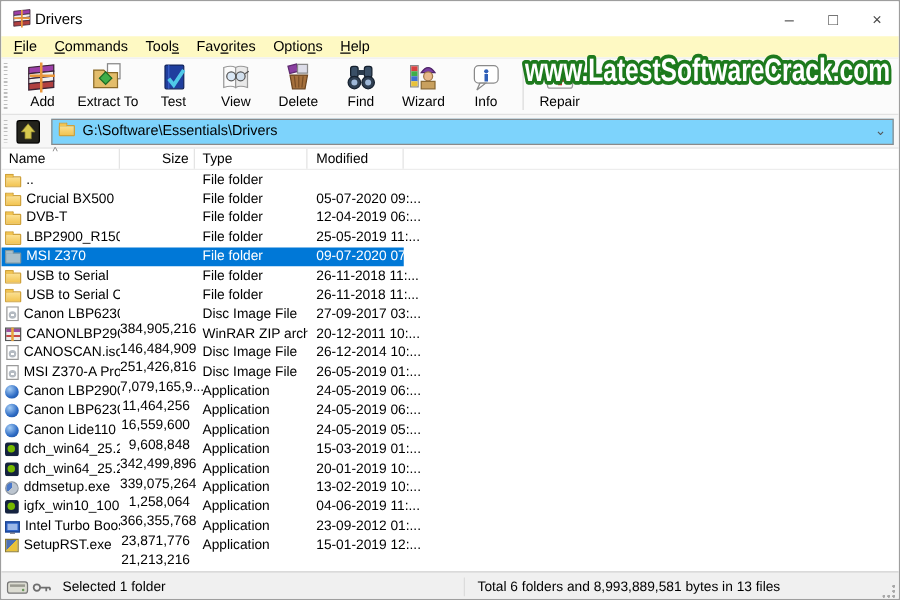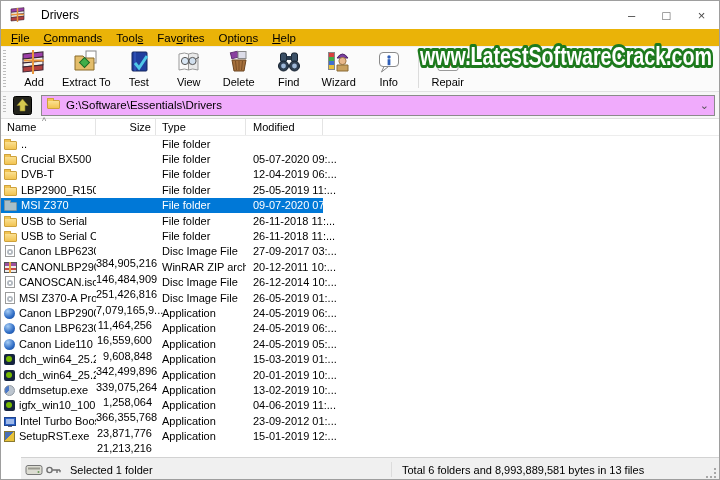--- a/index.html
+++ b/index.html
@@ -4,26 +4,26 @@
 <style>
   html,body{margin:0;padding:0;background:#e9e9e9;}
   .window{
     width:720px;height:480px;position:relative;background:#fff;
     border:1px solid #9e9e9e;box-sizing:border-box;overflow:hidden;
     font-family:"Liberation Sans",sans-serif;color:#000;
   }
   
   .titlebar{height:28px;display:flex;align-items:center;padding-left:9px;background:#fff;}
   .app-icon{width:16px;height:16px;flex:none;}
-  .title{font-size:12px;margin-left:15px;}
+  .title{font-size:12px;margin-left:2px;}
   .controls{margin-left:auto;display:flex;height:100%;}
   .ctrl{width:35px;height:100%;display:flex;align-items:center;justify-content:center;
         font-size:13px;color:#4a4a4a;cursor:default;}
   
-  .menubar{height:17px;display:flex;align-items:center;padding-left:3px;font-size:11.5px;background:#eab308;}
+  .menubar{height:17px;display:flex;align-items:center;padding-left:3px;font-size:11.5px;background:#fef9c3;}
   .menu-item{padding:0 7px;}
   .menu-item u{text-decoration:underline;}
   
   .toolbar{height:46px;background:#fbfbfb;border-top:1px solid #eeeeee;border-bottom:1px solid #e2e2e2;
            display:flex;align-items:flex-start;box-sizing:border-box;padding:1px 0 0 2px;position:relative;}
   .gripper{width:3px;height:38px;margin:2px 3px 0 0;
            background:repeating-linear-gradient(to bottom,#bdbdbd 0 1px,transparent 1px 3px);}
   .tb-buttons{display:flex;align-items:flex-start;}
   .tb-btn{min-width:44px;padding:0 3px;display:flex;flex-direction:column;align-items:center;font-size:11px;}
   .tb-icon{width:28px;height:28px;}
@@ -36,21 +36,21 @@
     font-family:"Liberation Sans",sans-serif;font-weight:bold;font-size:26px;
     fill:var(--wm-fill,#fff);stroke:var(--wm-outline,#1d7a1d);stroke-width:6px;
     stroke-linejoin:round;paint-order:stroke fill;
   }
   
   .addressbar{height:27px;display:flex;align-items:center;background:#f7f7f7;
               border-bottom:1px solid #e0e0e0;box-sizing:border-box;padding:0 4px 0 2px;}
   .gripper.small{height:18px;margin:0 3px 0 0;}
   .up-btn{width:20px;height:19px;margin:0 8px 0 4px;padding:0;border:none;background:transparent;flex:none;}
   .up-btn svg{width:19px;height:19px;display:block;}
-  .combo{flex:1;height:19px;background:#f0abfc;border:1px solid #8a8a8a;display:flex;align-items:center;
+  .combo{flex:1;height:19px;background:#7dd3fc;border:1px solid #8a8a8a;display:flex;align-items:center;
          padding:0 5px;font-size:11.5px;}
   .combo .fi-wrap{width:13px;height:12px;position:relative;margin-right:6px;flex:none;}
   .combo .path{white-space:nowrap;}
   .combo .chev{margin-left:auto;color:#555;font-size:11px;line-height:10px;}
   
   .headers{height:17px;display:flex;background:#fff;border-bottom:1px solid #ededed;
            font-size:11px;box-sizing:border-box;position:relative;}
   .h{border-right:1px solid #e4e4e4;display:flex;align-items:center;box-sizing:border-box;
      padding-left:6px;white-space:nowrap;}
   .h-name{width:95px;position:relative;}
@@ -88,21 +88,21 @@
              border-radius:50%;background:#76b900;}
   .fi-ddm-setup{width:11px;height:11px;margin-top:1px;border-radius:50%;border:1px solid #8f98a2;
              background:conic-gradient(#bcc5cf 0 65%,#4a78c8 65% 100%);}
   .fi-intel-monitor{width:12px;height:9px;background:#2e63c8;border:1px solid #1d448f;margin-top:1px;}
   .fi-intel-monitor::before{content:"";position:absolute;inset:1px;background:#9db8e8;}
   .fi-intel-monitor::after{content:"";position:absolute;left:3px;bottom:-3px;width:4px;height:2px;background:#667;}
   .fi-rst-setup{width:11px;height:11px;margin-top:1px;border:1px solid #8a7a30;
              background:linear-gradient(135deg,#4a6fb5 0 45%,#e8c23a 45% 100%);}
   
   .statusbar{height:24px;background:#f0f0f0;border-top:1px solid #d2d2d2;display:flex;align-items:center;
-             box-sizing:border-box;padding:0 4px;font-size:11px;position:relative;margin-left:20px;}
+             box-sizing:border-box;padding:0 4px;font-size:11px;position:relative;}
   .sb-icon{width:19px;height:14px;margin-right:1px;flex:none;}
   .sb-icon svg{width:19px;height:14px;display:block;}
   .sb-text{margin-left:5px;}
   .sb-divider{position:absolute;left:370px;top:4px;bottom:4px;width:1px;background:#dcdcdc;}
   .sb-total{position:absolute;left:381px;}
   .grip{position:absolute;right:2px;bottom:2px;width:11px;height:11px;
         background:
           radial-gradient(circle at 9px 9px,#a8a8a8 1px,transparent 1.4px),
           radial-gradient(circle at 9px 5px,#a8a8a8 1px,transparent 1.4px),
           radial-gradient(circle at 5px 9px,#a8a8a8 1px,transparent 1.4px),

